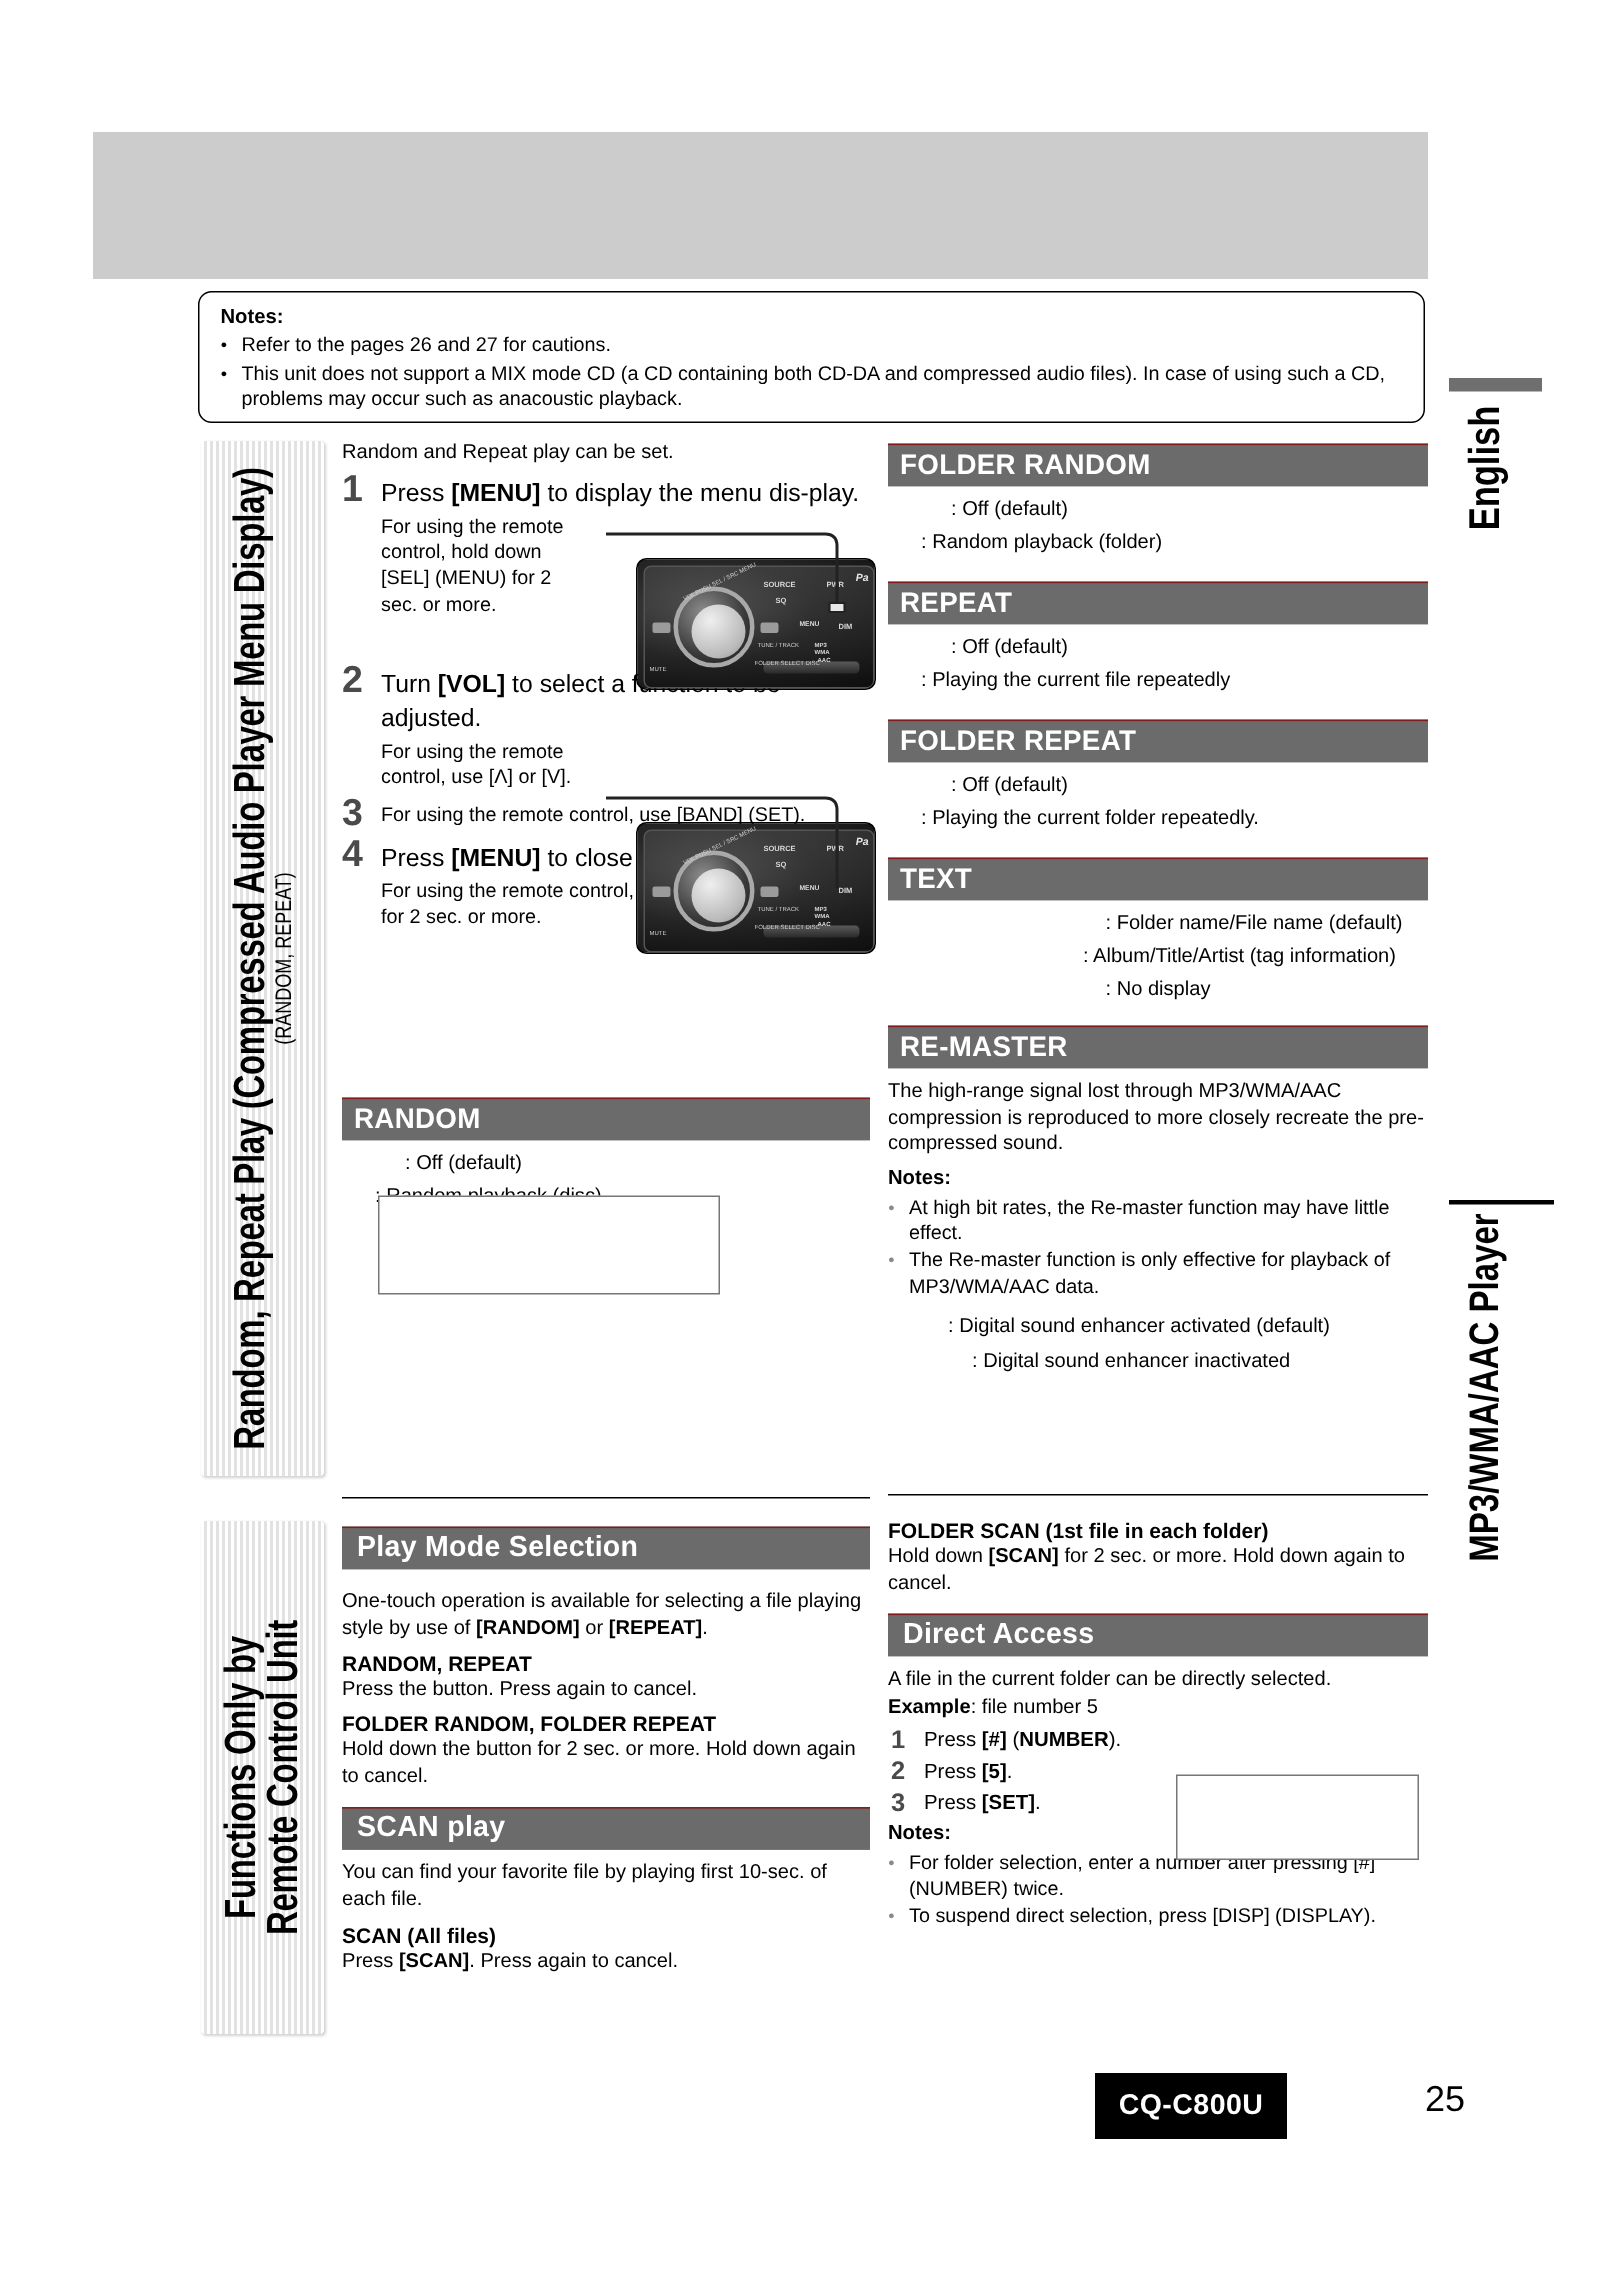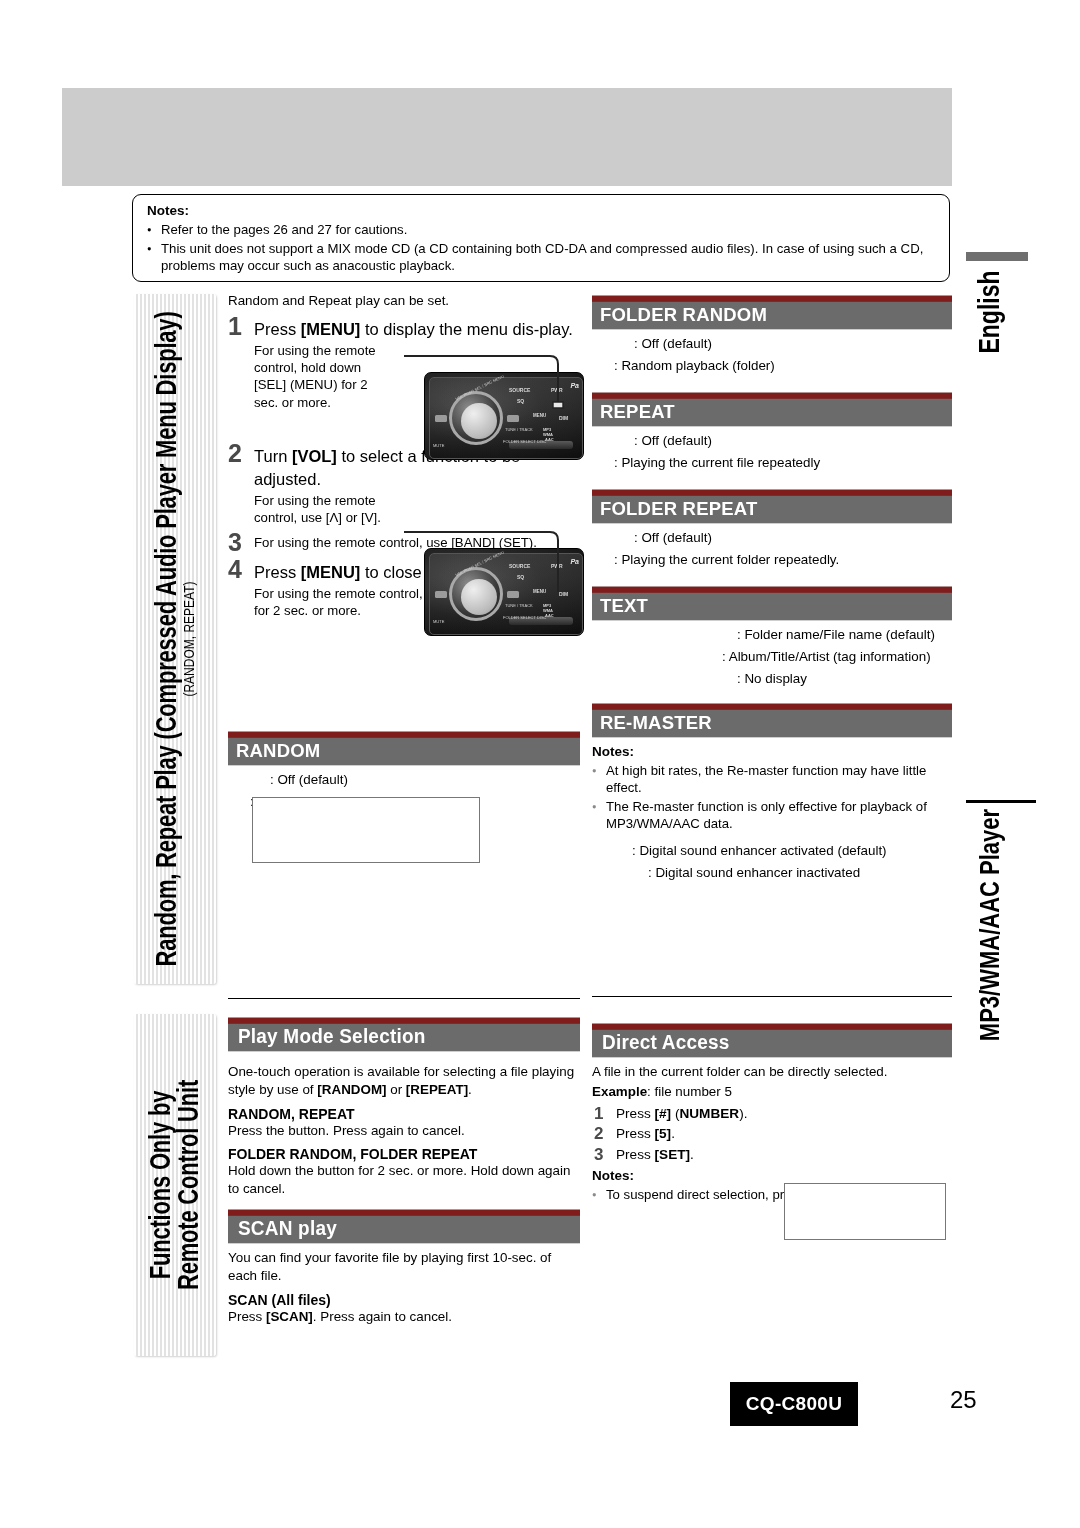--- a/index.html
+++ b/index.html
@@ -88,21 +88,21 @@
   .col-right { position: absolute; left: 592px; top: 296px; width: 360px; }
   .col-left2 { position: absolute; left: 228px; top: 1018px; width: 352px; }
   .col-right2{ position: absolute; left: 592px; top: 1012px; width: 360px; }
 
   
   .sec-bar {
     background: #6b6b6b; color: #fff;
     font-weight: bold; letter-spacing: 0.2px;
     padding: 2px 0 3px 8px;
     margin-bottom: 6px;
-    border-top: 6px solid #7f1d1d;
+    border-top: 1px solid #7f1d1d;
     font-size: 18px;
     transform: scaleY(1.02);
   }
   .sec-bar.caps { font-size: 18.5px; }
   .sec-bar.title { font-size: 19px; padding-left: 10px; }
 
   
   .p { font-size: 13.4px; line-height: 1.33; }
   .b { font-weight: bold; }
   .sub-h { font-size: 14px; font-weight: bold; margin-top: 7px; }
@@ -364,20 +364,21 @@
 
     <div style="margin-top:18px">
       <div class="sec-bar caps">TEXT</div>
       <div class="opt opt-row opt-r1">: Folder name/File name (default)</div>
       <div class="opt opt-row opt-r2">: Album/Title/Artist (tag information)</div>
       <div class="opt opt-row opt-r3">: No display</div>
     </div>
 
     <div style="margin-top:16px">
       <div class="sec-bar caps">RE-MASTER</div>
+      <div class="p" style="margin-top:4px">The high-range signal lost through MP3/WMA/AAC compression is reproduced to more closely recreate the pre-compressed sound.</div>
       <div class="notes-title" style="margin-top:5px">Notes:</div>
       <div class="note-li gray">At high bit rates, the Re-master function may have little effect.</div>
       <div class="note-li gray">The Re-master function is only effective for playback of MP3/WMA/AAC data.</div>
       <div class="opt opt-row opt-rm1" style="margin-top:9px">: Digital sound enhancer activated (default)</div>
       <div class="opt opt-row opt-rm2">: Digital sound enhancer inactivated</div>
     </div>
   </div>
 
   <div class="hr-left"></div>
   <div class="hr-right"></div>
@@ -400,20 +401,26 @@
       <div class="p" style="margin-top:2px">You can find your favorite file by playing first 10-sec. of each file.</div>
       <div class="sub-h">SCAN (All files)</div>
       <div class="p">
         <span>Press </span><span class="b">[SCAN]</span><span>. Press again to cancel.</span>
       </div>
     </div>
   </div>
 
   <div class="col-right2">
 
+    <div>
+      <div class="sub-h" style="margin-top:0">FOLDER SCAN (1st file in each folder)</div>
+      <div class="p">
+        <span>Hold down </span><span class="b">[SCAN]</span><span> for 2 sec. or more. Hold down again to cancel.</span>
+      </div>
+    </div>
 
     <div style="margin-top:12px">
       <div class="sec-bar title">Direct Access</div>
       <div class="p" style="margin-top:2px">A file in the current folder can be directly selected.</div>
       <div class="p" style="margin-top:2px">
         <span class="b">Example</span><span>: file number 5</span>
       </div>
 
       <div style="margin-top:3px">
         <div class="da-line">
@@ -421,20 +428,21 @@
         </div>
         <div class="da-line">
           <span class="da-n">2</span><span>Press </span><span class="b">[5]</span><span>.</span>
         </div>
         <div class="da-line">
           <span class="da-n">3</span><span>Press </span><span class="b">[SET]</span><span>.</span>
         </div>
       </div>
 
       <div class="notes-title" style="margin-top:1px">Notes:</div>
+      <div class="note-li gray">For folder selection, enter a number after pressing [#] (NUMBER) twice.</div>
       <div class="note-li gray">To suspend direct selection, press [DISP] (DISPLAY).</div>
     </div>
   </div>
 
   <div class="empty-box" id="box-da"></div>
 
   <div class="model-badge">CQ-C800U</div>
   <div class="page-no">25</div>
 
 </div>

